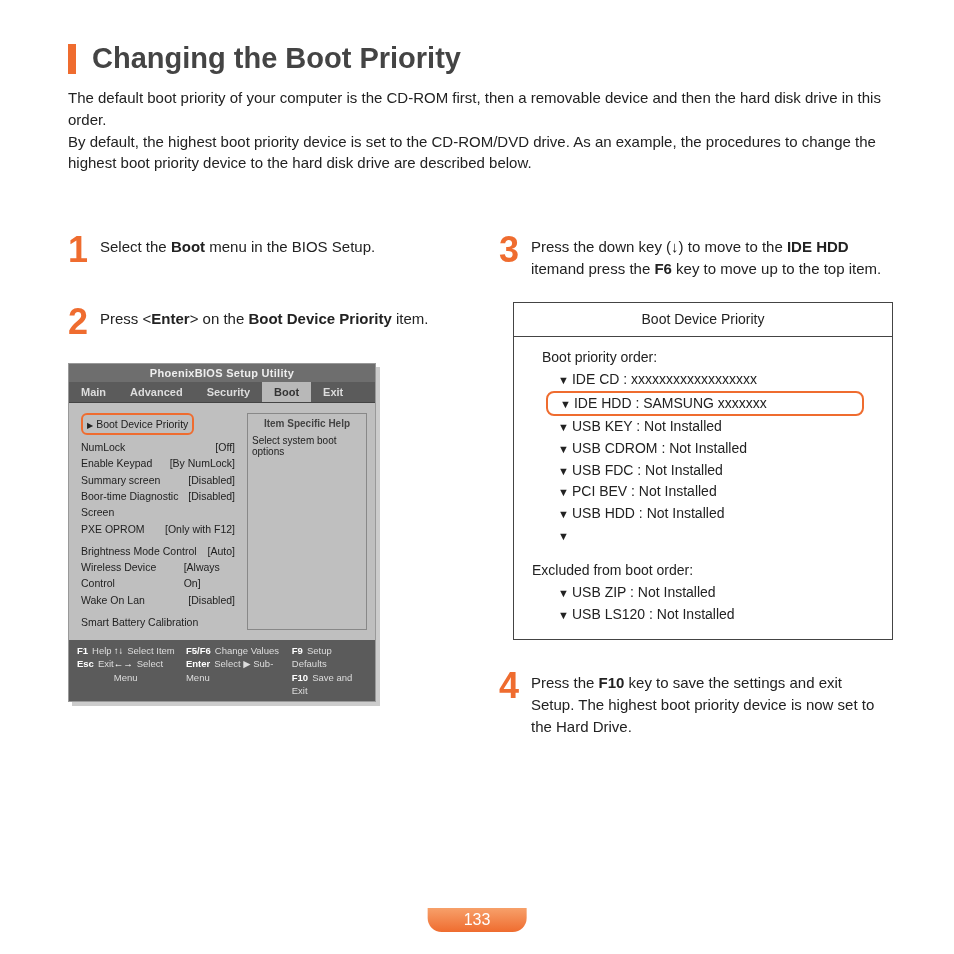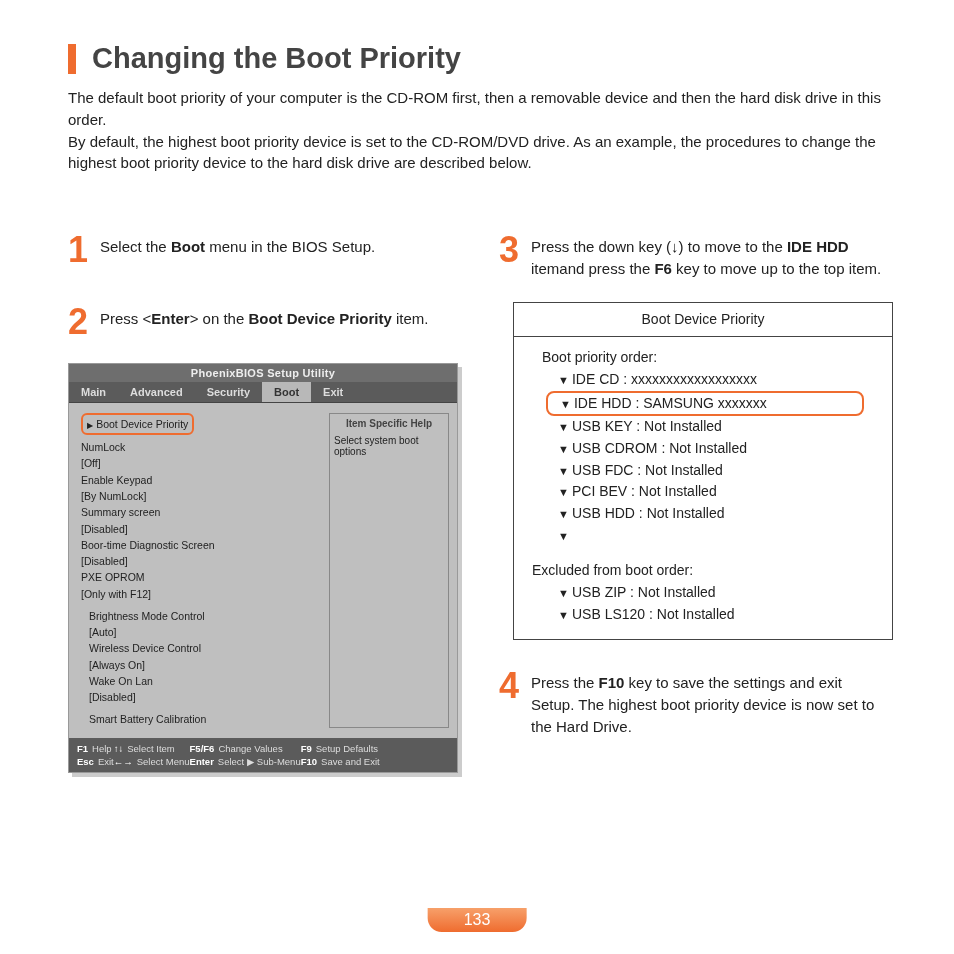--- a/index.html
+++ b/index.html
@@ -18,39 +18,39 @@
   .intro { font-size: 15px; line-height: 1.45; color: #222; margin-bottom: 60px; }
   .columns { display: flex; gap: 44px; }
   .col { flex: 1; min-width: 0; }
   .step { display: flex; gap: 10px; margin-bottom: 40px; }
   .step-num { font-size: 36px; font-weight: bold; color: #ef6c2f; line-height: 0.9; min-width: 22px; }
   .step-text { font-size: 15px; line-height: 1.45; color: #222; padding-top: 2px; }
   .step-text b { font-weight: bold; }
 
   
   .bios {
-    width: 390px; background: #bfbfbf; font-family: Arial, sans-serif;
+    width: 308px; background: #bfbfbf; font-family: Arial, sans-serif;
     font-size: 11px; color: #222; border: 1px solid #999;
     box-shadow: 4px 4px 0 #ccc;
   }
   .bios-title { text-align: center; background: #6e6e6e; color: #eee; font-weight: bold; padding: 3px 0; font-size: 11px; letter-spacing: 0.3px; }
   .bios-tabs { display: flex; background: #5b5b5b; border-bottom: 1px solid #444; }
   .bios-tab { padding: 4px 12px; color: #ddd; font-weight: bold; font-size: 11px; }
   .bios-tab.active { background: #b8b8b8; color: #333; }
   .bios-body { display: flex; background: #bfbfbf; padding: 10px 0 10px 0; min-height: 190px; }
   .bios-left { flex: 1; padding: 0 12px; font-size: 10.5px; line-height: 1.55; }
-  .bios-row { display: flex; justify-content: space-between; flex-direction: column; }
+  .bios-row { display: flex; justify-content: space-between; }
   .bios-highlight { border: 2px solid #ef6c2f; border-radius: 6px; padding: 1px 4px; display: inline-block; margin-bottom: 4px; }
   .bios-right { width: 120px; border: 1px solid #888; padding: 4px; font-size: 10px; margin-right: 8px; background:#bfbfbf; }
   .bios-right-title { font-weight: bold; text-align: center; margin-bottom: 6px; font-size: 10px; color:#444;}
   .bios-footer { background: #5b5b5b; color: #ddd; font-size: 9.5px; padding: 4px 8px; display: flex; line-height:1.4; }
   .bios-footer .fcol { display: flex; flex-direction: column; }
   .bios-footer b { color: #fff; font-weight: bold; margin-right: 4px; }
   .caret::before{content:"▶"; font-size:8px; margin-right:3px;}
-  .block{margin-top:6px;margin-left:8px;}
+  .block{margin-top:6px;}
 
   
   .bootbox {
     border: 1.5px solid #444; margin-left: 14px; width: 380px;
     font-size: 14px; line-height: 1.55; color: #222; padding-bottom: 14px;
   }
   .bootbox-title { text-align: center; border-bottom: 1.5px solid #444; padding: 6px 0; font-size: 14px; }
   .bootbox-body { padding: 10px 28px 0 28px; }
   .boot-item { padding-left: 16px; }
   .boot-item::before { content: "▼ "; font-size: 11px; }

